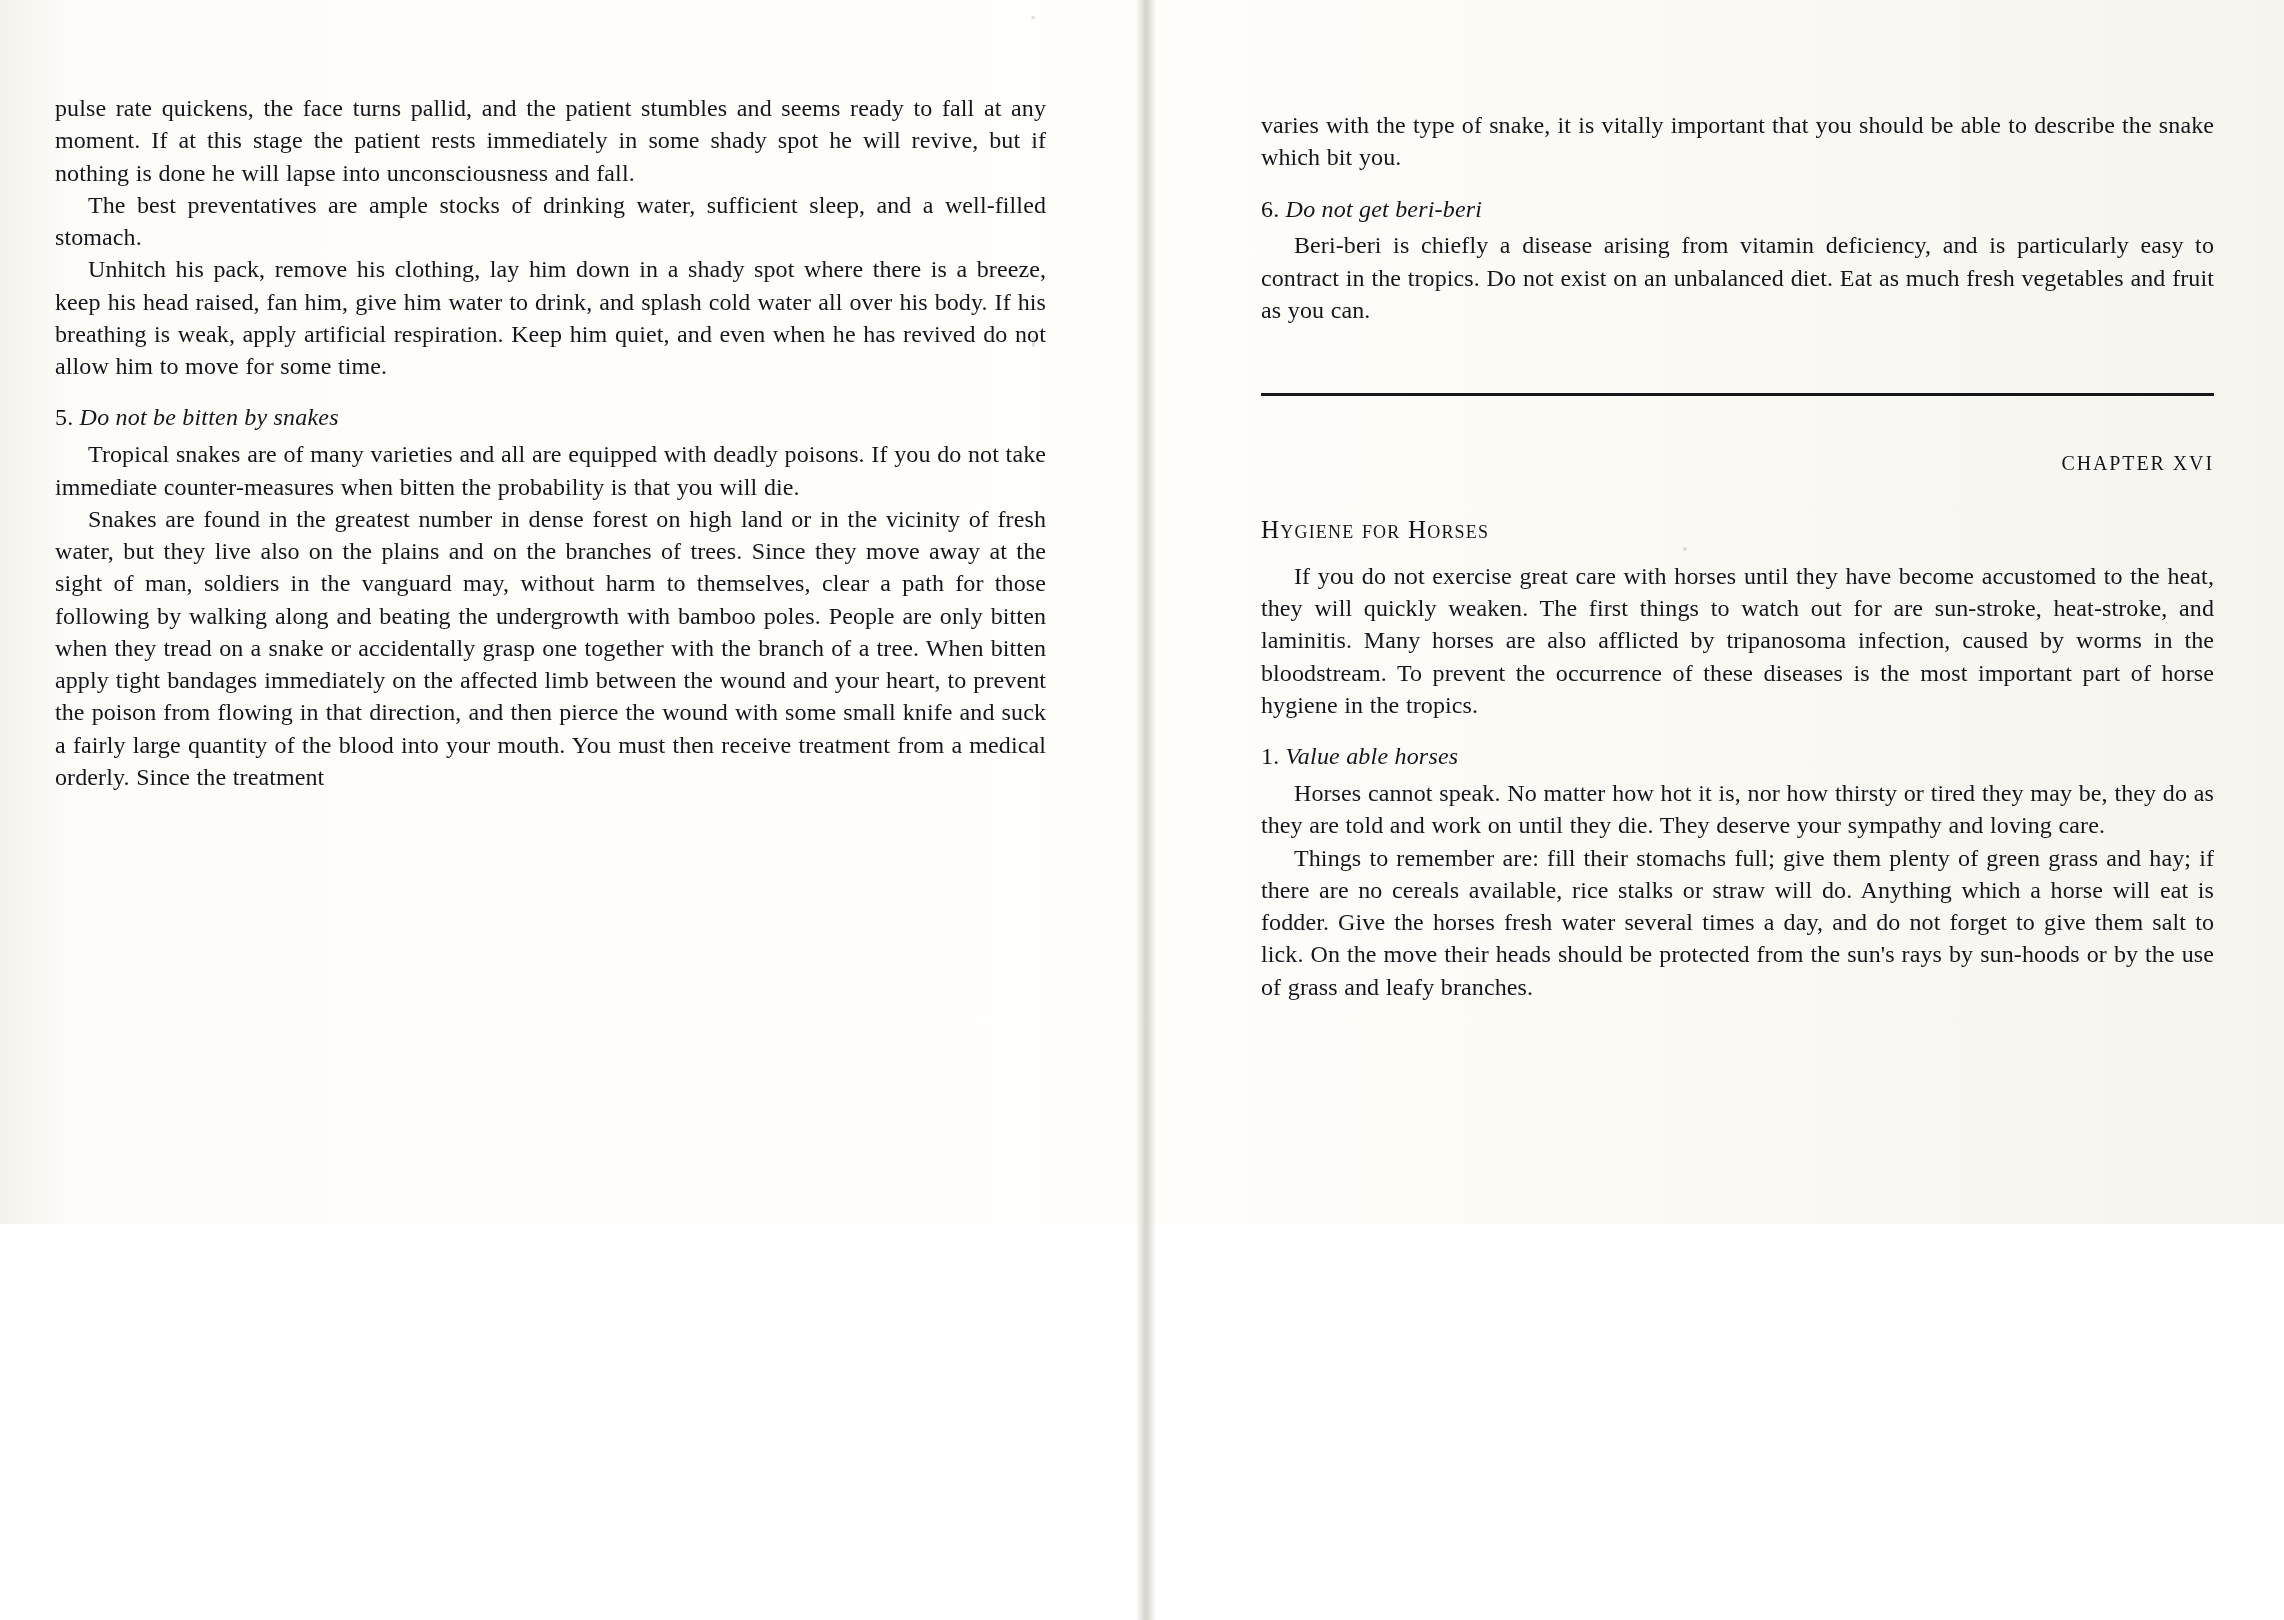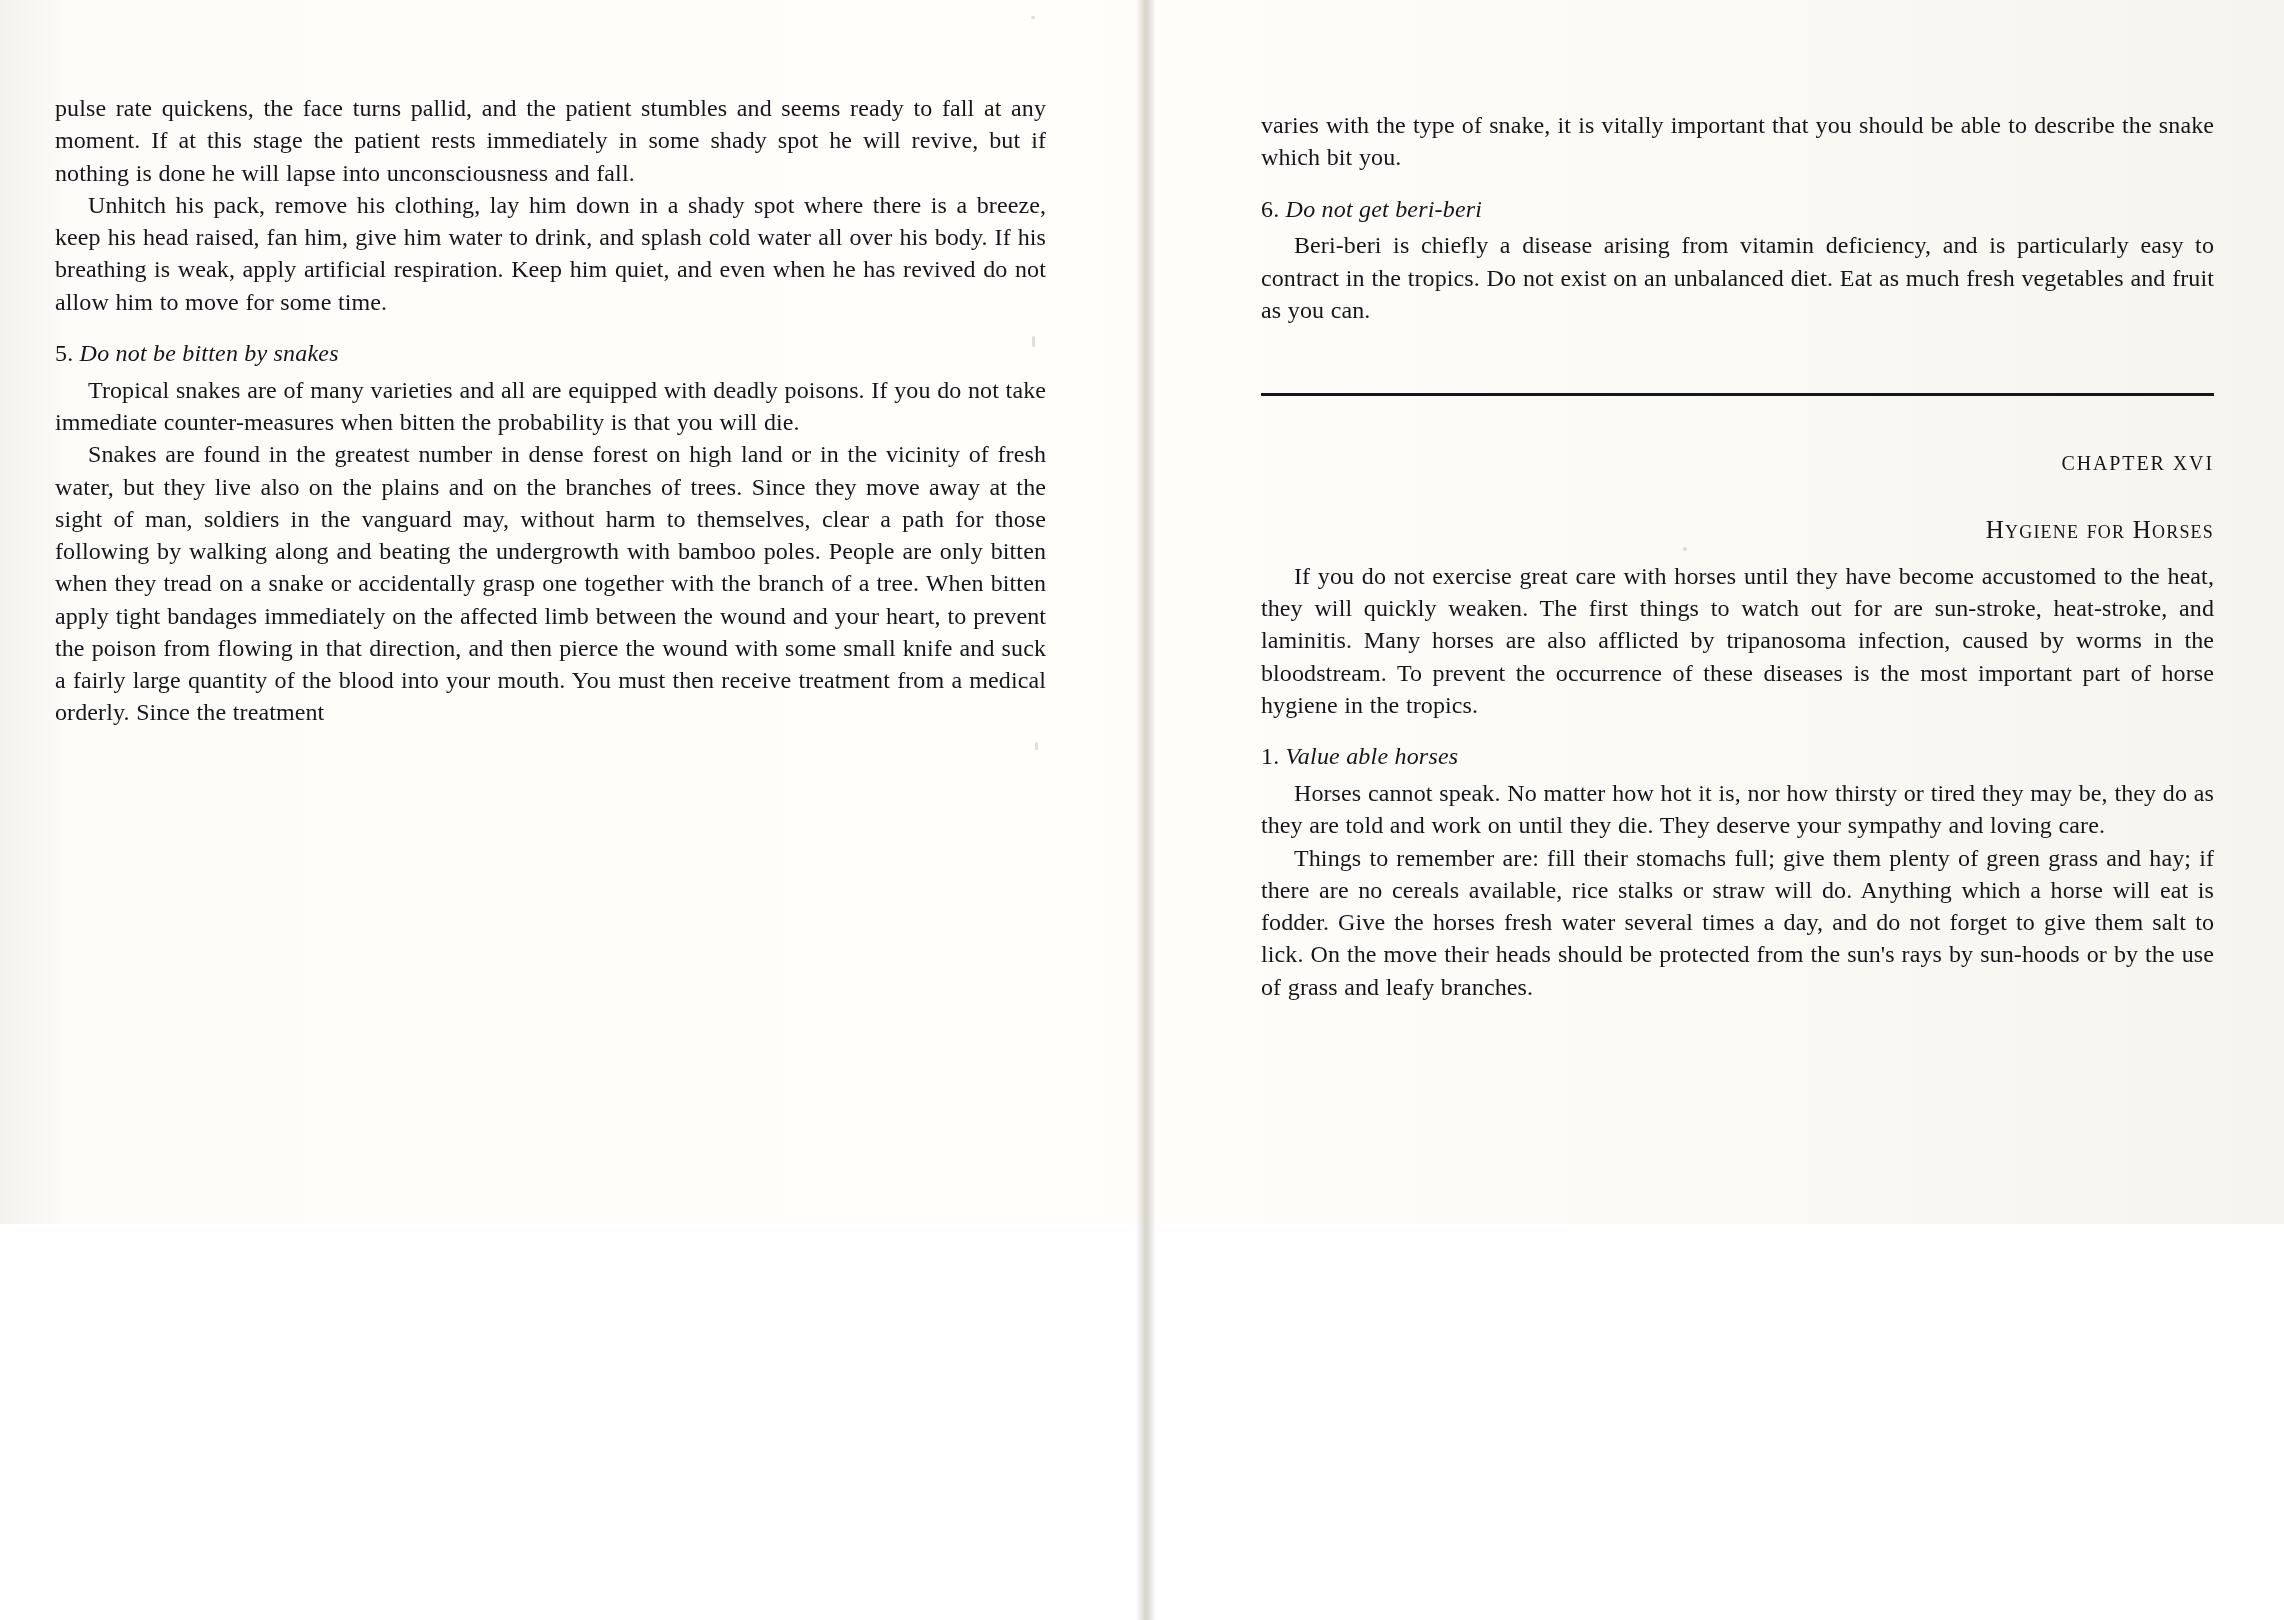--- a/index.html
+++ b/index.html
@@ -88,21 +88,21 @@
   }
   .chapter-label {
     text-align: right;
     font-size: 20px;
     letter-spacing: 1.9px;
     margin: 0 0 41px 0;
     font-variant: small-caps;
     text-transform: uppercase;
   }
   .chapter-title {
-    text-align: right;
+    text-align: left;
     font-size: 25px;
     letter-spacing: 1.2px;
     margin: 0 0 15.6px 0;
     font-variant: small-caps;
   }
   .faint-marks {
     position: absolute;
     pointer-events: none;
   }
   .mark {
@@ -125,20 +125,21 @@
     <span class="mark" style="left:1035px;top:742px;width:3.1px;height:7.8px;border-radius:1.6px;"></span>
     <span class="mark" style="left:1683px;top:547px;width:3.9px;height:3.9px;"></span>
   </div>
 
   <div class="columns">
 
     <div class="col col-left">
 
       <p>pulse rate quickens, the face turns pallid, and the patient stumbles and seems ready to fall at any moment. If at this stage the patient rests immediately in some shady spot he will revive, but if nothing is done he will lapse into unconsciousness and fall.</p>
 
+      <p class="indent">The best preventatives are ample stocks of drinking water, sufficient sleep, and a well-filled stomach.</p>
 
       <p class="indent">Unhitch his pack, remove his clothing, lay him down in a shady spot where there is a breeze, keep his head raised, fan him, give him water to drink, and splash cold water all over his body. If his breathing is weak, apply artificial respiration. Keep him quiet, and even when he has revived do not allow him to move for some time.</p>
 
       <div class="heading block-gap">
         <span class="num">5.</span>
         <span>Do not be bitten by snakes</span>
       </div>
       <p class="indent">Tropical snakes are of many varieties and all are equipped with deadly poisons. If you do not take immediate counter-measures when bitten the probability is that you will die.</p>
       <p class="indent">Snakes are found in the greatest number in dense forest on high land or in the vicinity of fresh water, but they live also on the plains and on the branches of trees. Since they move away at the sight of man, soldiers in the vanguard may, without harm to themselves, clear a path for those following by walking along and beating the undergrowth with bamboo poles. People are only bitten when they tread on a snake or accidentally grasp one together with the branch of a tree. When bitten apply tight bandages immediately on the affected limb between the wound and your heart, to prevent the poison from flowing in that direction, and then pierce the wound with some small knife and suck a fairly large quantity of the blood into your mouth. You must then receive treatment from a medical orderly. Since the treatment</p>
     </div>

